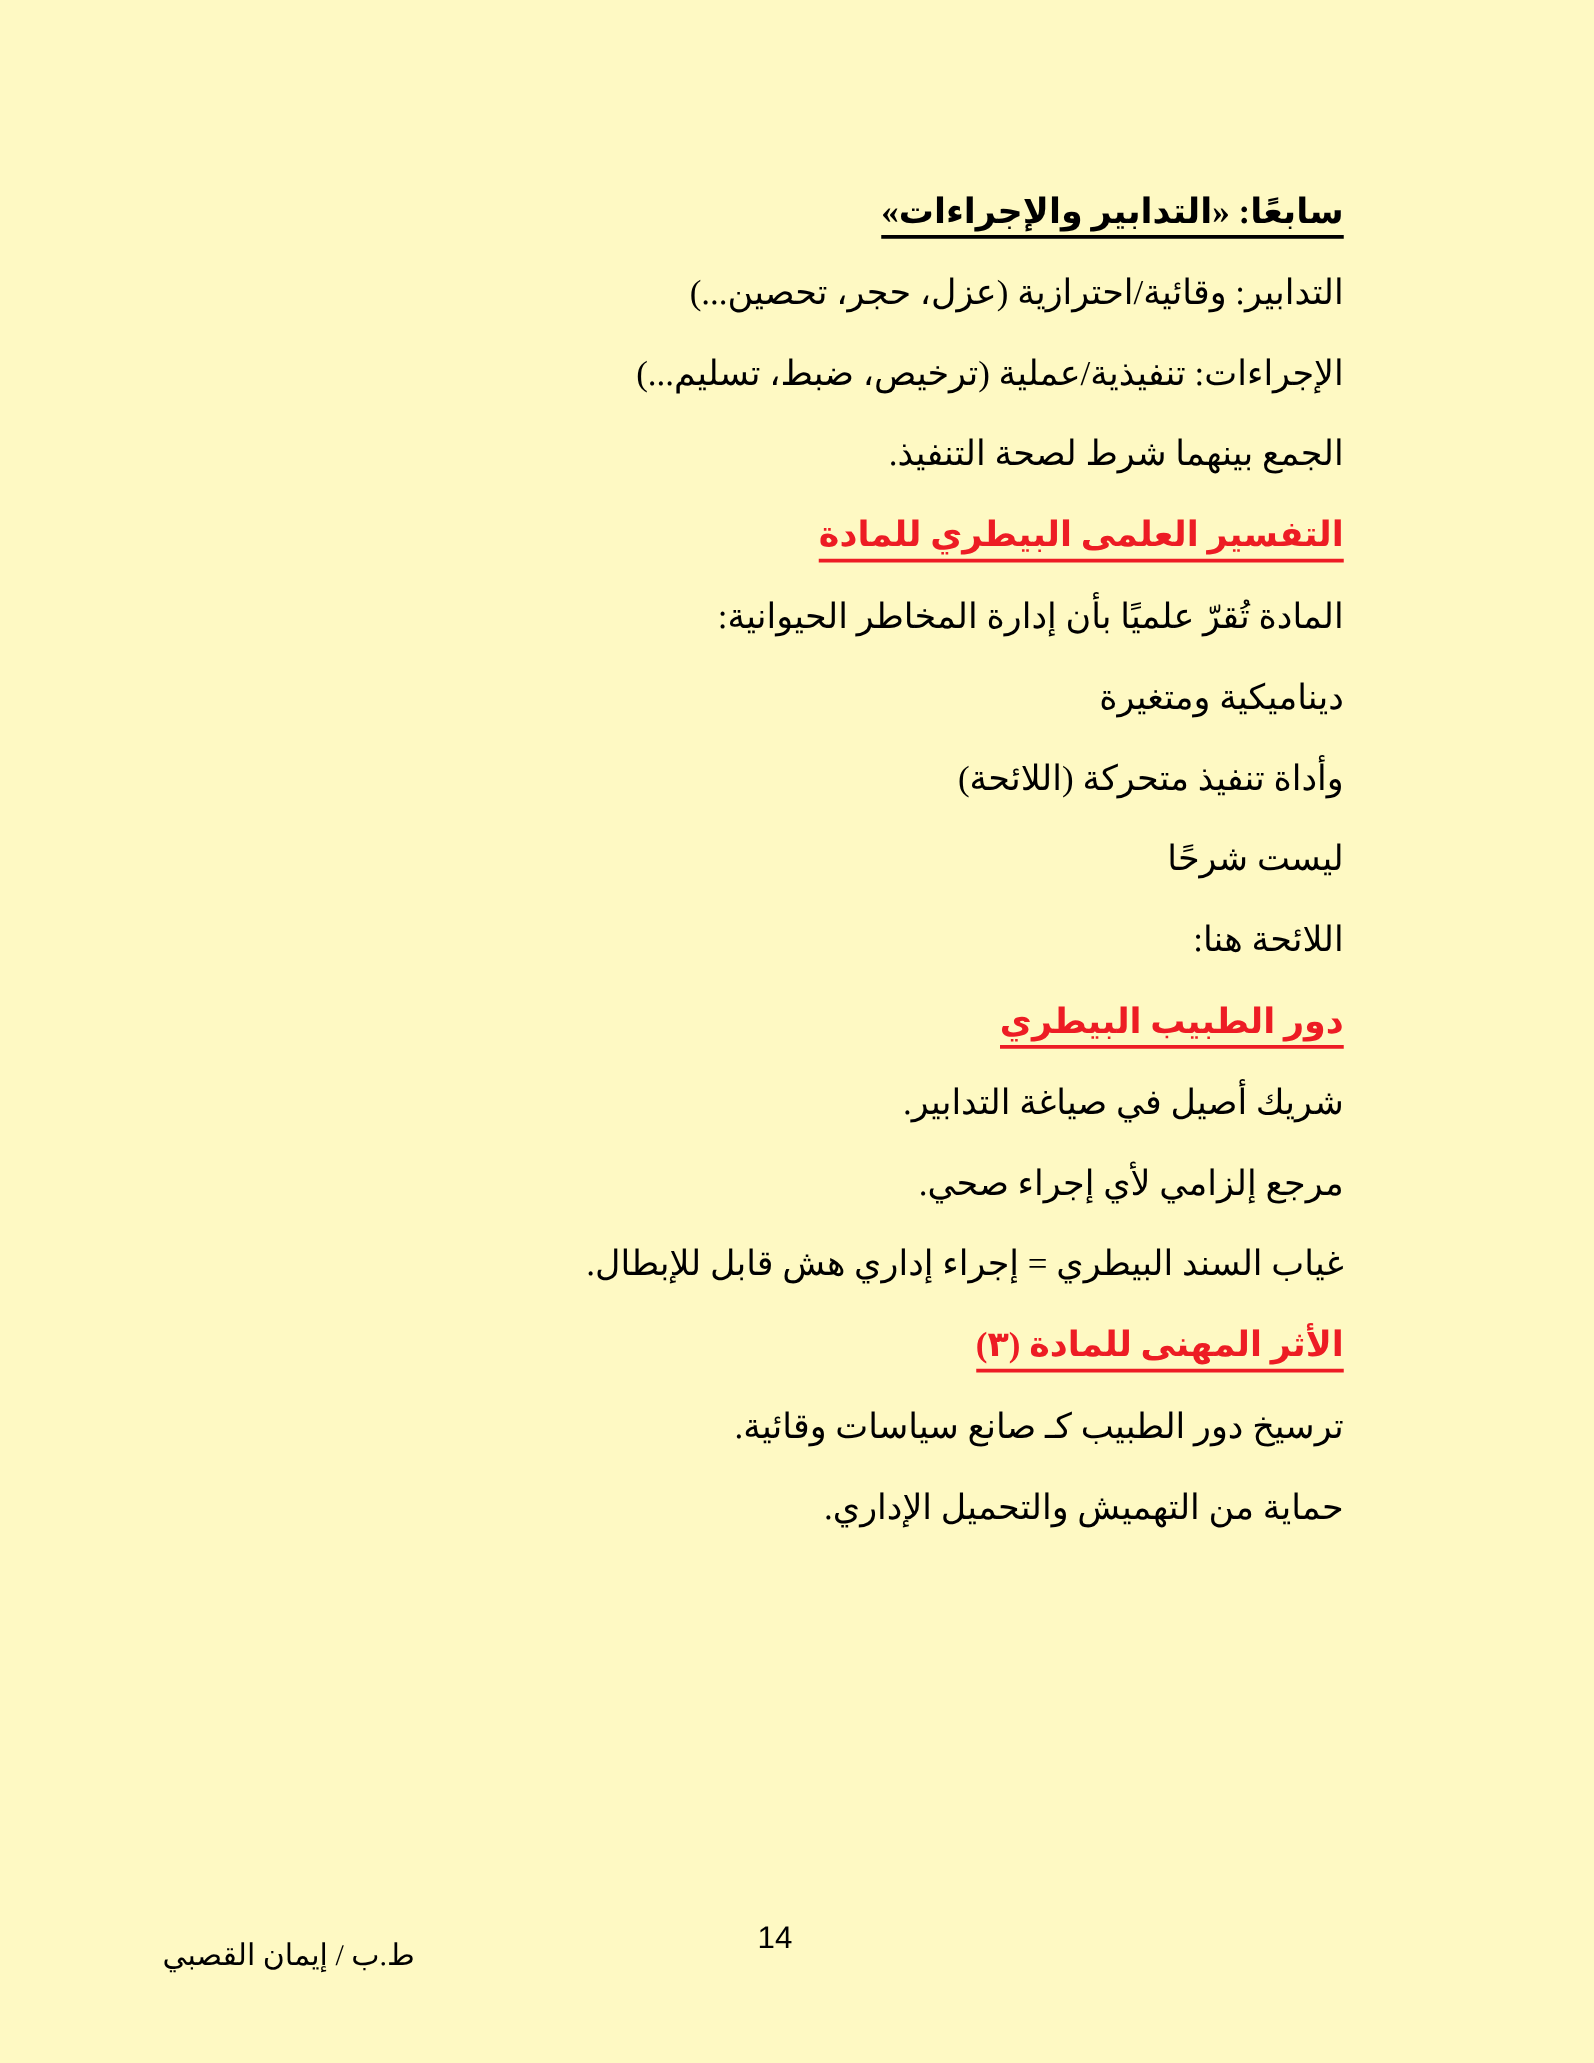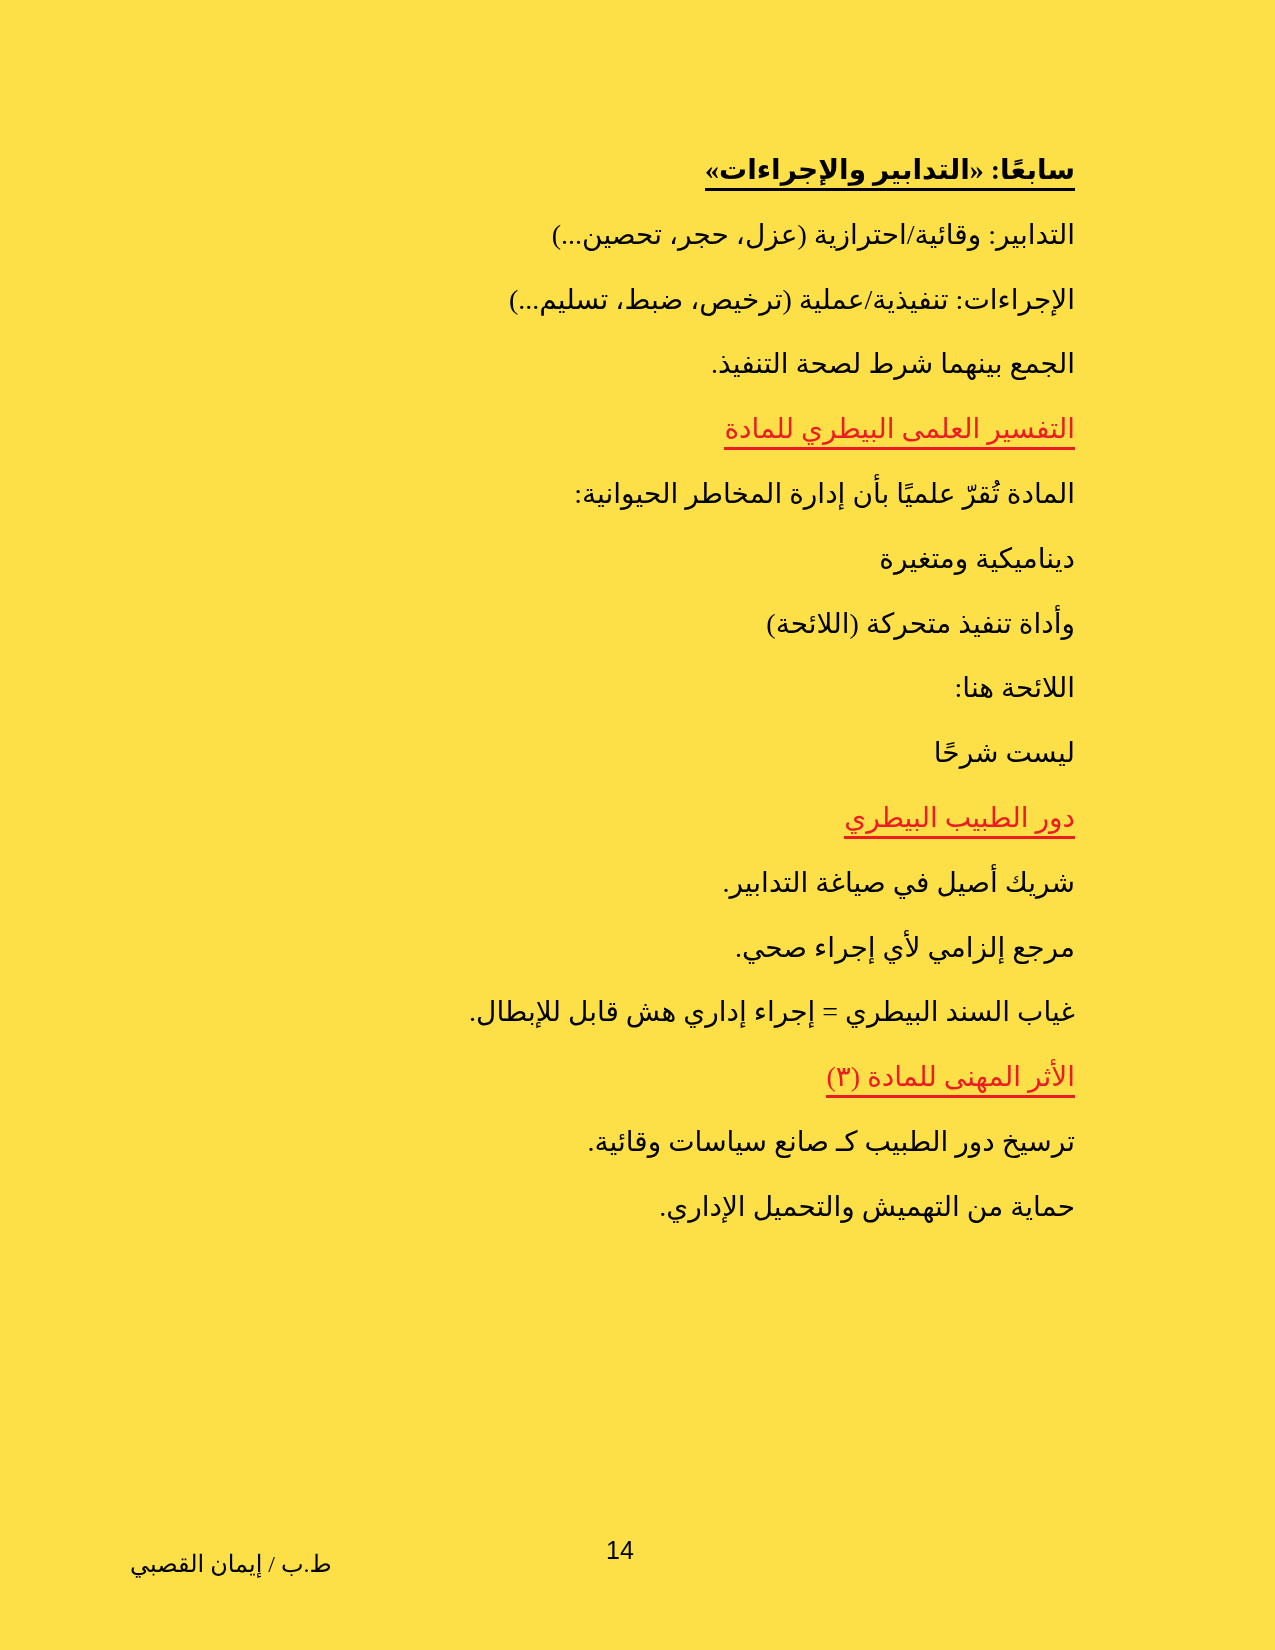--- a/index.html
+++ b/index.html
@@ -4,21 +4,21 @@
 <style>
   html, body {
     margin: 0;
     padding: 0;
     background: #ffffff;
   }
   .page {
     position: relative;
     width: 1275px;
     height: 1650px;
-    background: #fde047;
+    background: #fef9c3;
     overflow: hidden;
     font-family: "Liberation Serif", "DejaVu Sans", serif;
     color: #000000;
   }
   .content {
     position: absolute;
     top: 138px;
     right: 200px;
     left: 40px;
     direction: rtl;
@@ -28,21 +28,21 @@
     margin: 0;
     line-height: 64.8px;
     font-size: 28px;
     white-space: nowrap;
     color: #000000;
   }
   .content p.heading-black {
     font-weight: bold;
   }
   .content p.heading-red {
-    font-weight: normal;
+    font-weight: bold;
     color: #ed1c24;
   }
   .content .u {
     border-bottom: 3px solid currentColor;
     padding-bottom: 3px;
   }
   .footer {
     position: absolute;
     top: 1534px;
     left: 0;
@@ -78,22 +78,22 @@
   <div class="content">
 
   <p class="line heading-black"><span class="u">سابعًا: «التدابير والإجراءات»</span></p>
       <p class="line ">التدابير: وقائية/احترازية (عزل، حجر، تحصين...)</p>
       <p class="line ">الإجراءات: تنفيذية/عملية (ترخيص، ضبط، تسليم...)</p>
       <p class="line ">الجمع بينهما شرط لصحة التنفيذ.</p>
       <p class="line heading-red"><span class="u">التفسير العلمى البيطري للمادة</span></p>
       <p class="line ">المادة تُقرّ علميًا بأن إدارة المخاطر الحيوانية:</p>
       <p class="line ">ديناميكية ومتغيرة</p>
       <p class="line ">وأداة تنفيذ متحركة (اللائحة)</p>
+      <p class="line ">ليست شرحًا</p>
       <p class="line ">اللائحة هنا:</p>
-      <p class="line ">ليست شرحًا</p>
       <p class="line heading-red"><span class="u">دور الطبيب البيطري</span></p>
       <p class="line ">شريك أصيل في صياغة التدابير.</p>
       <p class="line ">مرجع إلزامي لأي إجراء صحي.</p>
       <p class="line ">غياب السند البيطري = إجراء إداري هش قابل للإبطال.</p>
       <p class="line heading-red"><span class="u">الأثر المهنى للمادة (٣)</span></p>
       <p class="line ">ترسيخ دور الطبيب كـ صانع سياسات وقائية.</p>
       <p class="line ">حماية من التهميش والتحميل الإداري.</p>
     </div>
 
   <div class="footer">

